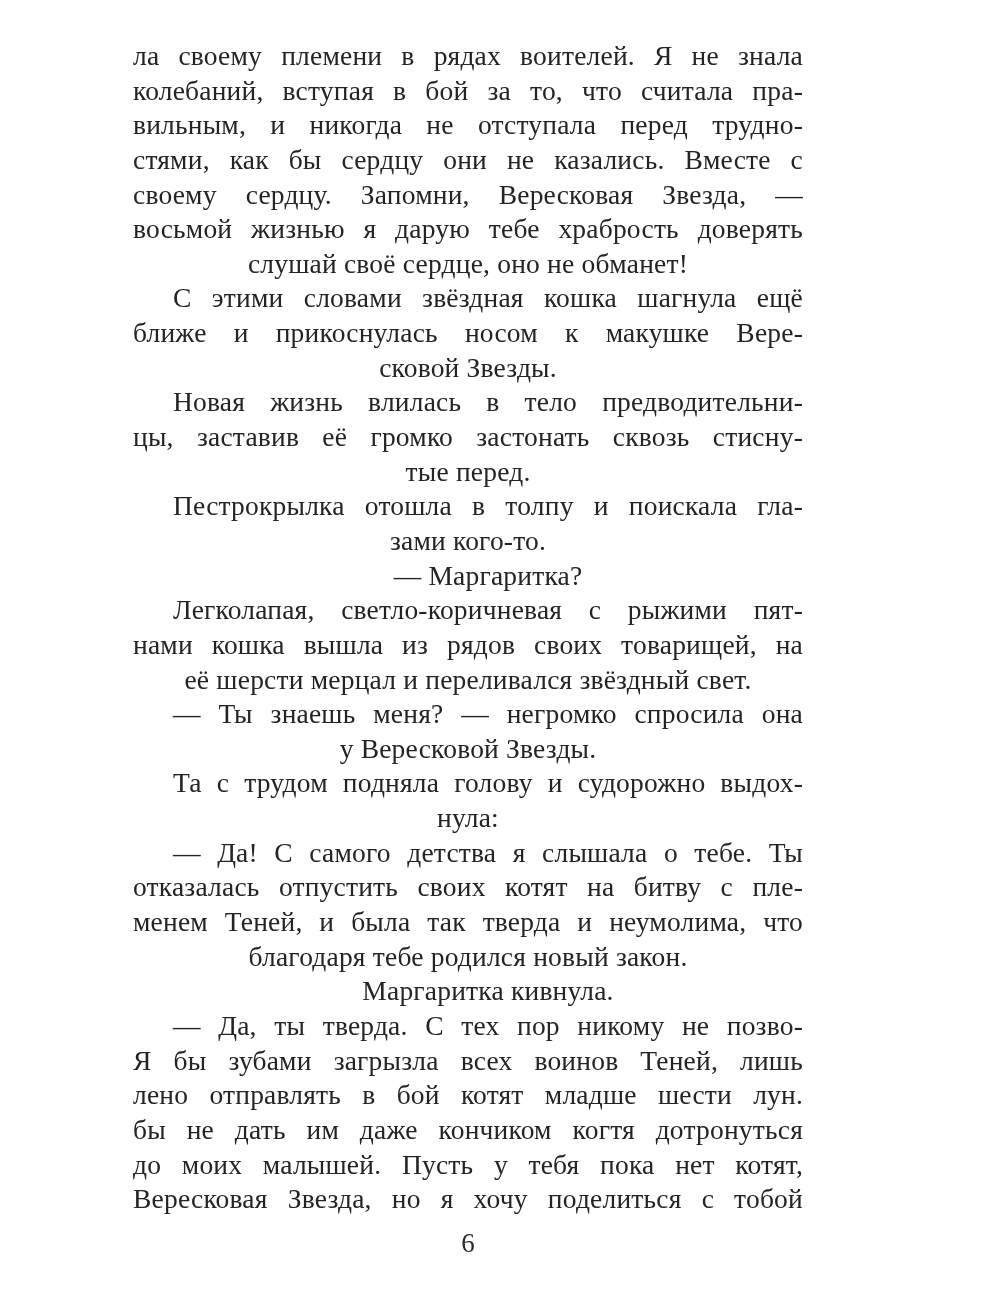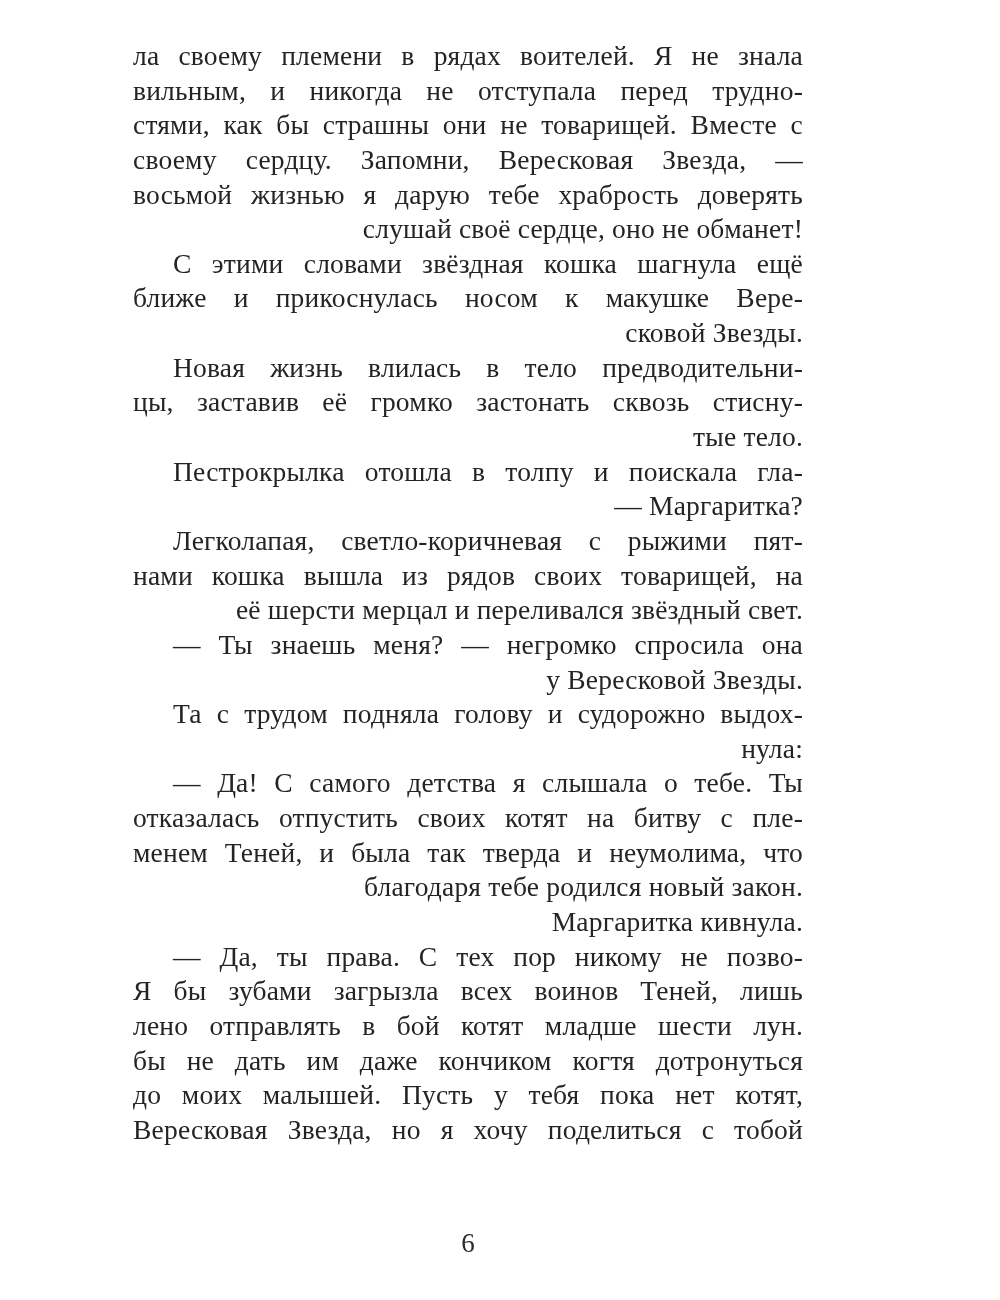--- a/index.html
+++ b/index.html
@@ -21,21 +21,21 @@
     top: 39px;
     width: 670px;
     color: #242424;
     filter: blur(0.4px);
   }
   .line {
     font-size: 27.5px;
     line-height: 34.65px;
     height: 34.65px;
     white-space: nowrap;
-    text-align: right;
+    text-align: center;
     letter-spacing: 0.2px;
   }
   .line.just {
     white-space: normal;
     text-align: justify;
     text-align-last: justify;
   }
   .line.ind {
     padding-left: 40px;
   }
@@ -50,46 +50,48 @@
     color: #2c2c2c;
     filter: blur(0.35px);
   }
 </style>
 </head>
 <body>
 
 <div class="page">
   <div class="text-column">
       <div class="line just">ла своему племени в рядах воителей. Я не знала</div>
+      <div class="line just">колебаний, вступая в бой за то, что считала пра-</div>
       <div class="line just">вильным, и никогда не отступала перед трудно-</div>
-      <div class="line just">стями, как бы страшны они не товарищей. Вместе с</div>
+      <div class="line just">стями, как бы сердцу они не казались. Вместе с</div>
       <div class="line just">своему сердцу. Запомни, Вересковая Звезда, —</div>
       <div class="line just">восьмой жизнью я дарую тебе храбрость доверять</div>
       <div class="line">слушай своё сердце, оно не обманет!</div>
       <div class="line just ind">С этими словами звёздная кошка шагнула ещё</div>
       <div class="line just">ближе и прикоснулась носом к макушке Вере-</div>
       <div class="line">сковой Звезды.</div>
       <div class="line just ind">Новая жизнь влилась в тело предводительни-</div>
       <div class="line just">цы, заставив её громко застонать сквозь стисну-</div>
-      <div class="line">тые тело.</div>
+      <div class="line">тые перед.</div>
       <div class="line just ind">Пестрокрылка отошла в толпу и поискала гла-</div>
+      <div class="line">зами кого-то.</div>
       <div class="line ind">— Маргаритка?</div>
       <div class="line just ind">Легколапая, светло-коричневая с рыжими пят-</div>
       <div class="line just">нами кошка вышла из рядов своих товарищей, на</div>
       <div class="line">её шерсти мерцал и переливался звёздный свет.</div>
       <div class="line just ind">— Ты знаешь меня? — негромко спросила она</div>
       <div class="line">у Вересковой Звезды.</div>
       <div class="line just ind">Та с трудом подняла голову и судорожно выдох-</div>
       <div class="line">нула:</div>
       <div class="line just ind">— Да! С самого детства я слышала о тебе. Ты</div>
       <div class="line just">отказалась отпустить своих котят на битву с пле-</div>
       <div class="line just">менем Теней, и была так тверда и неумолима, что</div>
       <div class="line">благодаря тебе родился новый закон.</div>
       <div class="line ind">Маргаритка кивнула.</div>
-      <div class="line just ind">— Да, ты права. С тех пор никому не позво-</div>
+      <div class="line just ind">— Да, ты тверда. С тех пор никому не позво-</div>
       <div class="line just">Я бы зубами загрызла всех воинов Теней, лишь</div>
       <div class="line just">лено отправлять в бой котят младше шести лун.</div>
       <div class="line just">бы не дать им даже кончиком когтя дотронуться</div>
       <div class="line just">до моих малышей. Пусть у тебя пока нет котят,</div>
       <div class="line just">Вересковая Звезда, но я хочу поделиться с тобой</div>
     </div>
   <div class="page-number">6</div>
 </div>
 
 </body></html>

